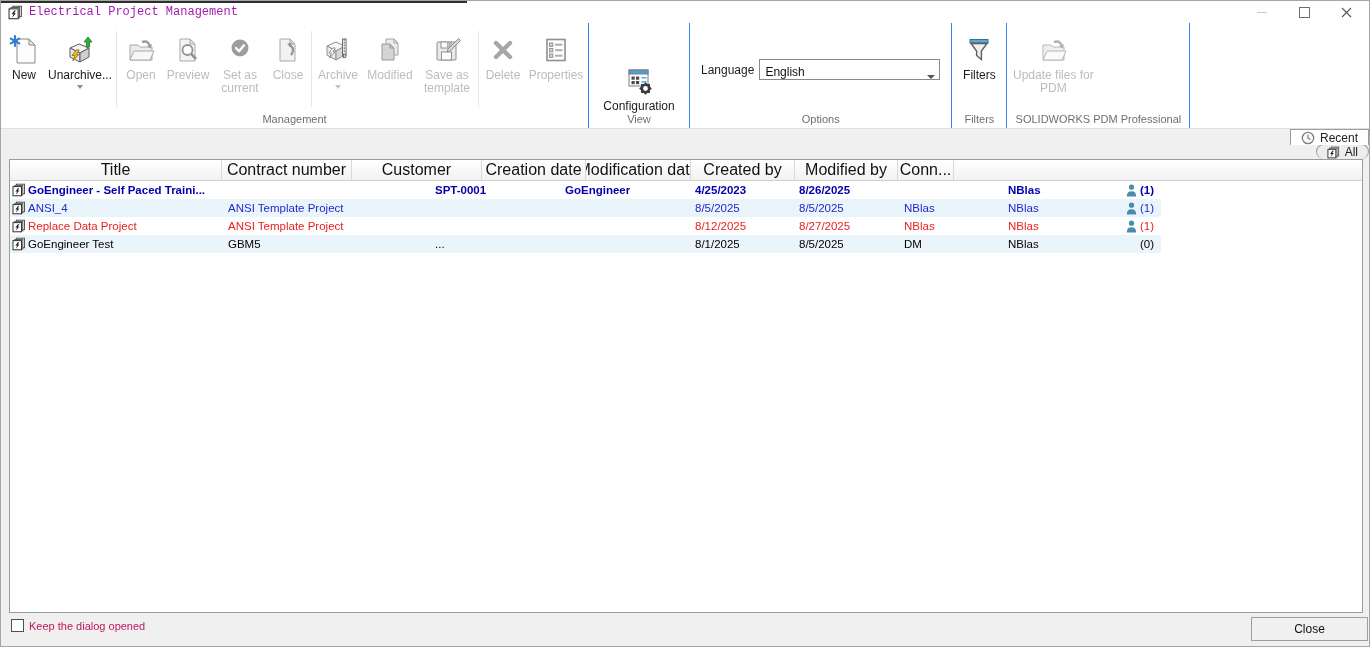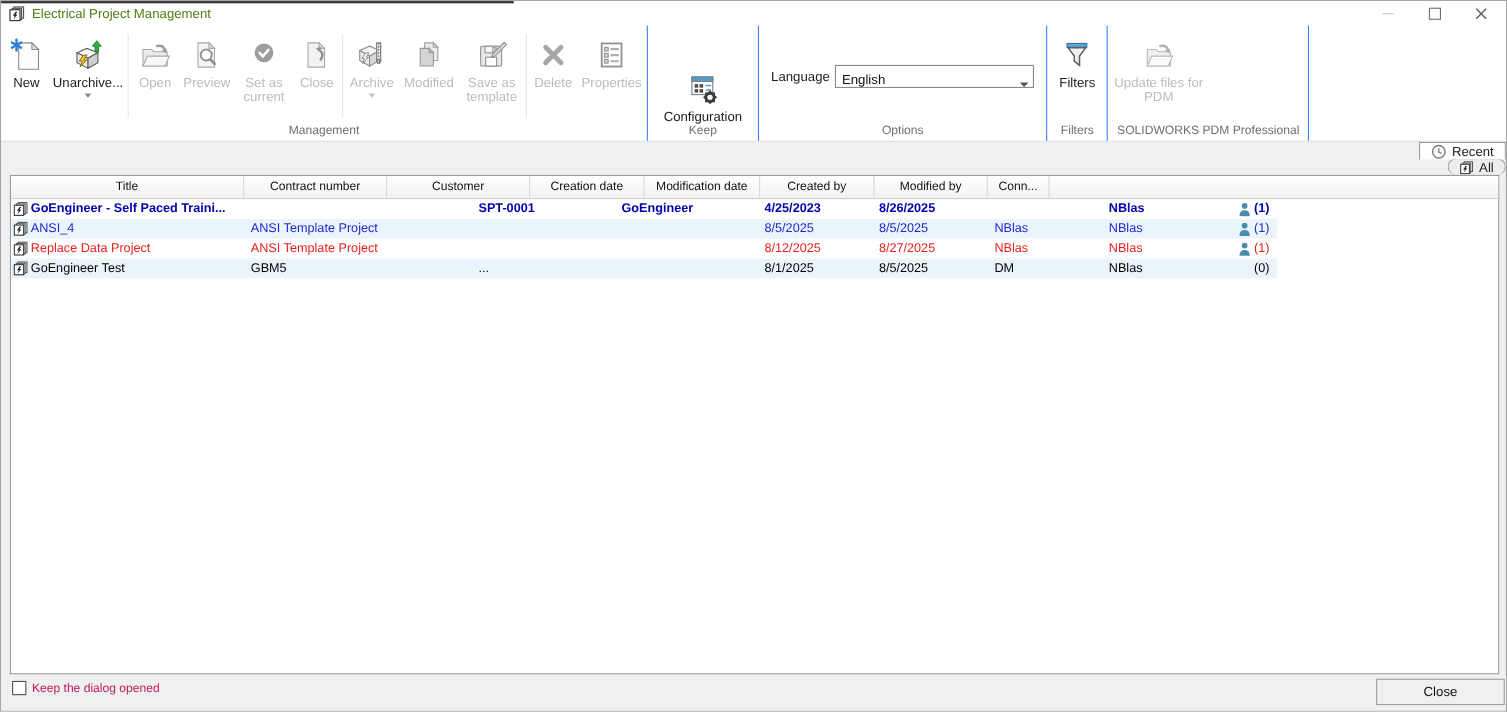--- a/index.html
+++ b/index.html
@@ -1,20 +1,20 @@
 <!DOCTYPE html>
 <html><head>
 <meta charset="utf-8">
 <style>
   html,body{margin:0;padding:0;background:#d8d8d8;font-family:"Liberation Sans","DejaVu Sans",sans-serif;}
   .window{position:relative;width:1370px;height:647px;background:#f0f0f0;border:1px solid #a6a6a6;box-sizing:border-box;overflow:hidden;}
   .top-strip{position:absolute;top:0;left:0;width:466px;height:2px;background:#2f2f2f;z-index:5;}
   
   .titlebar{height:22px;background:#ffffff;display:flex;align-items:center;padding-left:7px;position:relative;}
-  .titlebar .app-title{font-size:12px;color:#4d7c0f;margin-left:6px;}
+  .titlebar .app-title{font-size:12px;color:#a21caf;margin-left:6px;font-family:Liberation Mono, monospace;}
   .win-controls{position:absolute;right:2px;top:0;height:22px;display:flex;}
   .wbtn{width:42px;height:22px;display:flex;align-items:center;justify-content:center;}
   .glyph-min{width:10px;border-top:1px solid #c6c6c6;}
   .glyph-max{width:9px;height:9px;border:1px solid #6e6e6e;}
   
   .ribbon{height:106px;background:#fff;border-bottom:1px solid #d7e1ea;display:flex;box-sizing:border-box;}
   .rgroup{display:flex;flex-direction:column;border-right:1px solid #3b82f6;padding:0 1px;}
   .rgroup-items{display:flex;align-items:flex-start;flex:1;padding-top:6px;}
   .rgroup-label{text-align:center;font-size:11px;color:#6f6f6f;padding:0 4px 3px;white-space:nowrap;}
   .ritem{display:flex;flex-direction:column;align-items:center;padding-top:2px;}
@@ -31,21 +31,21 @@
   .combo-arrow{width:16px;display:flex;justify-content:center;}
   .combo-arrow i{width:0;height:0;border-left:4px solid transparent;border-right:4px solid transparent;border-top:4px solid #555;}
   
   .tabstrip{height:30px;position:relative;padding-left:8px;display:flex;align-items:flex-end;flex-direction:column;}
   .tab{display:flex;align-items:center;gap:5px;padding:0 10px;font-size:12px;color:#222;border:1px solid #9c9c9c;border-bottom:none;box-sizing:border-box;}
   .tab.active{background:#fff;height:24px;z-index:3;margin-bottom:-1px;}
   .tab.inactive{background:#ededed;height:21px;border-radius:10px;}
   
   .listarea{margin-left:8px;width:1354px;height:454px;background:#fff;border:1px solid #9c9c9c;box-sizing:border-box;position:relative;z-index:1;}
   .thead{display:flex;height:20px;background:linear-gradient(#ffffff,#f2f2f2);border-bottom:1px solid #cfcfcf;}
-  .th{box-sizing:border-box;border-right:1px solid #dadada;font-size:11px;color:#111;display:flex;align-items:center;justify-content:center;white-space:nowrap;overflow:hidden;}
+  .th{box-sizing:border-box;border-right:1px solid #dadada;font-size:16px;color:#111;display:flex;align-items:center;justify-content:center;white-space:nowrap;overflow:hidden;}
   .th-fill{flex:1;border-right:none;}
   .trow{display:flex;height:18px;width:1151px;align-items:center;font-size:11.5px;white-space:nowrap;}
   .trow.alt{background:#eaf5fb;}
   .trow.bold{font-weight:bold;}
   .td{box-sizing:border-box;overflow:hidden;display:flex;align-items:center;height:18px;}
   .td.pad{padding-left:6px;}
   .c0{width:212px;}.c1{width:207px;}.c2{width:130px;}.c3{width:130px;}.c4{width:104px;}
   .c5{width:105px;}.c6{width:104px;}.c7{width:103px;}.c8{width:56px;}
   .td.c0{padding-left:2px;gap:2px;}
   .td.c8{justify-content:flex-end;padding-right:7px;gap:3px;}
@@ -252,21 +252,21 @@
                 <g>
                   <rect x="19" y="20" width="9" height="9" fill="#3c3c3c" transform="rotate(45 23.5 24.5)"></rect>
                   <rect x="19" y="20" width="9" height="9" fill="#3c3c3c"></rect>
                   <circle cx="23.5" cy="24.5" r="2.4" fill="#fff"></circle>
                 </g>
               </svg>
           </span>
           <span class="lbl">Configuration</span>
         </div>
       </div>
-      <div class="rgroup-label">Keep</div>
+      <div class="rgroup-label">View</div>
     </div>
 
     <div class="rgroup">
       <div class="rgroup-items" style="min-width:228px;">
         <div class="lang-row">
           <span class="lang-lbl">Language</span>
           <div class="combo">
             <span class="val">English</span>
             <span class="combo-arrow">
                 <i></i>

